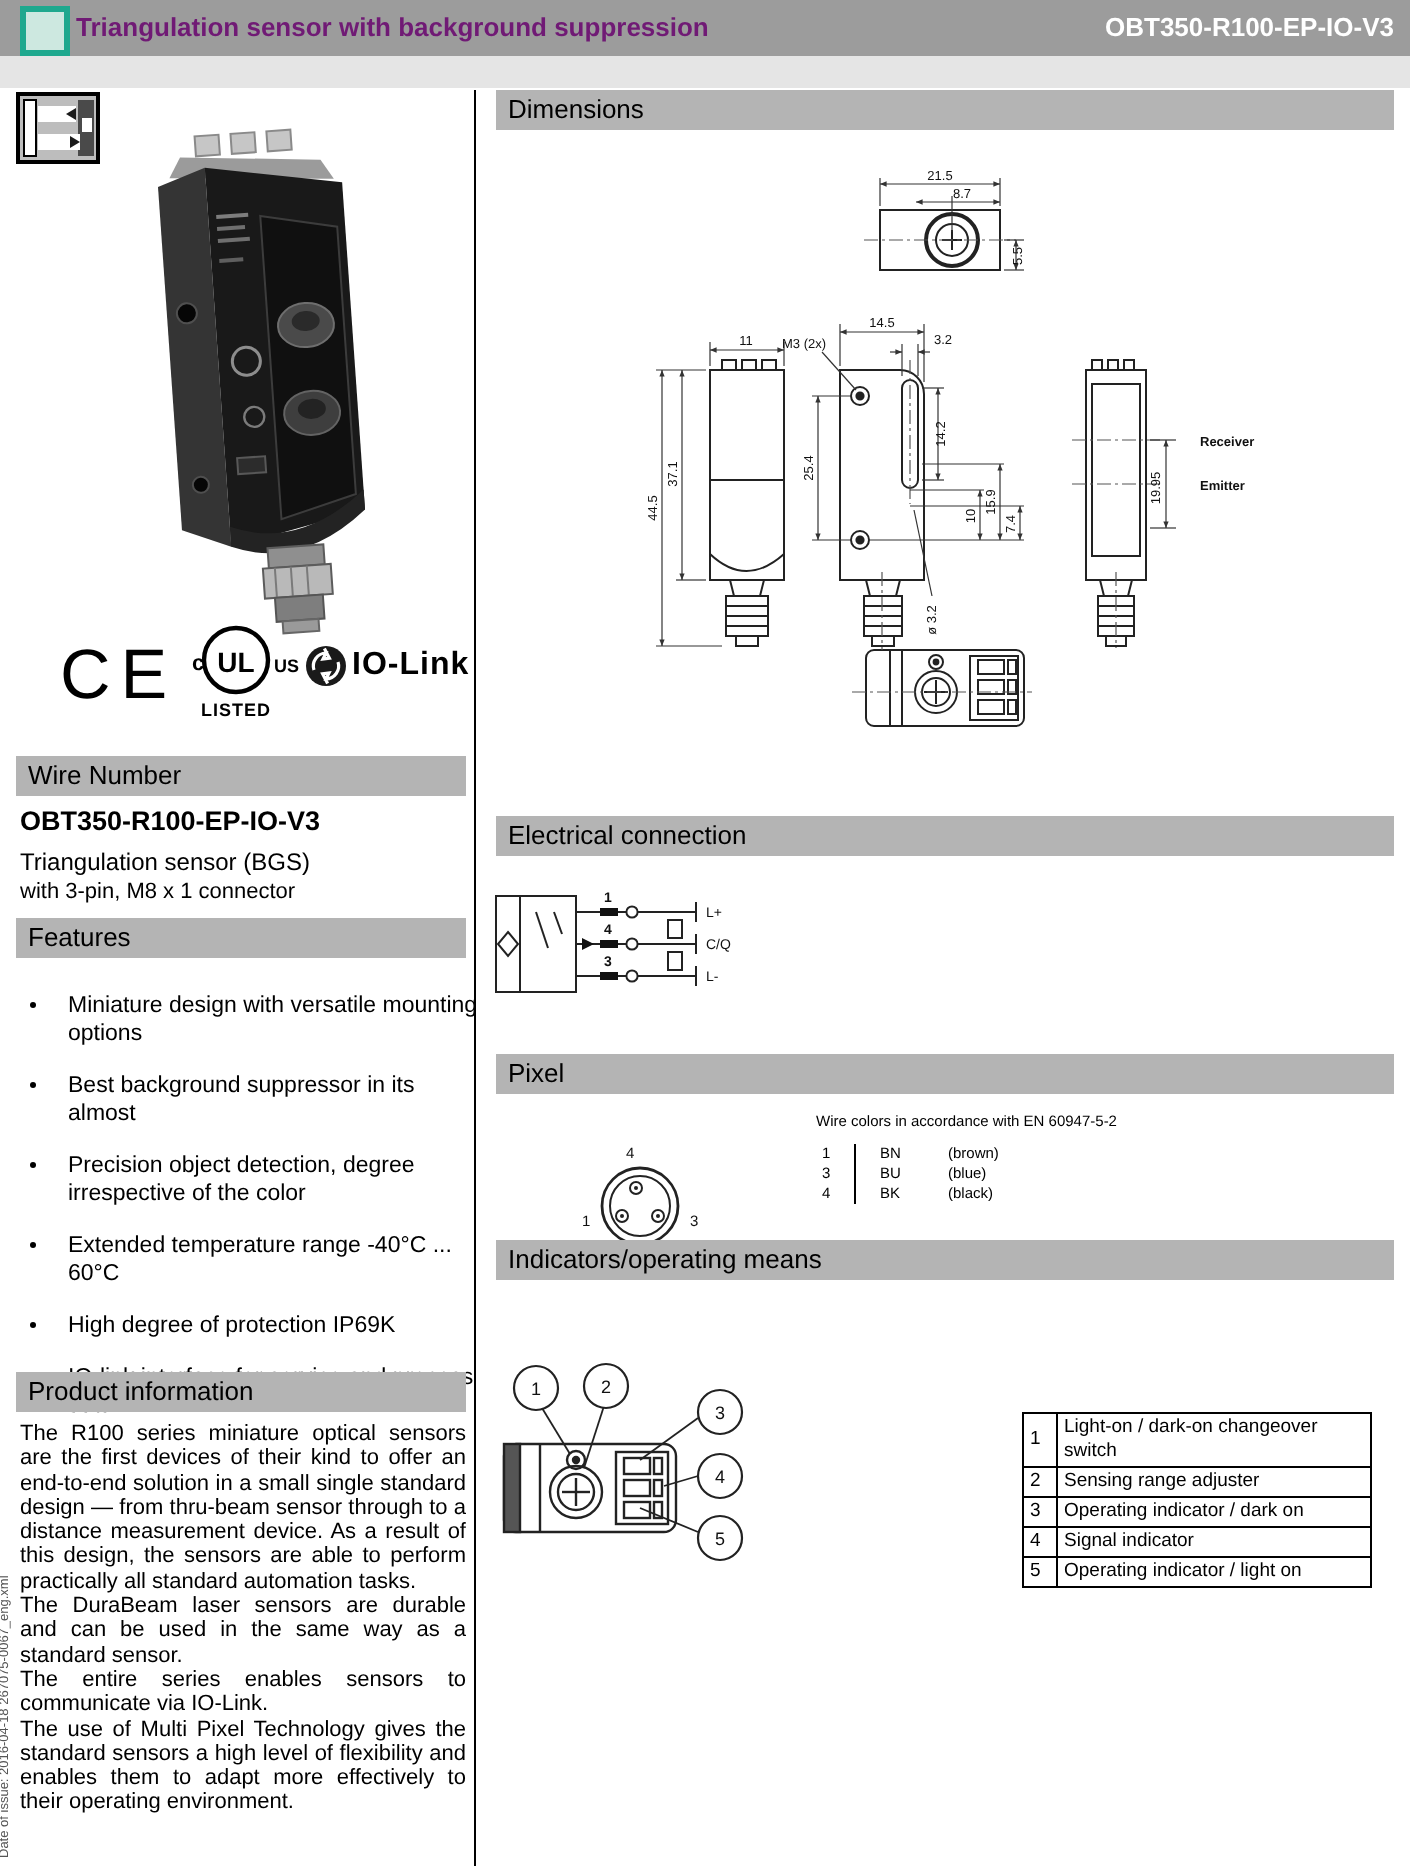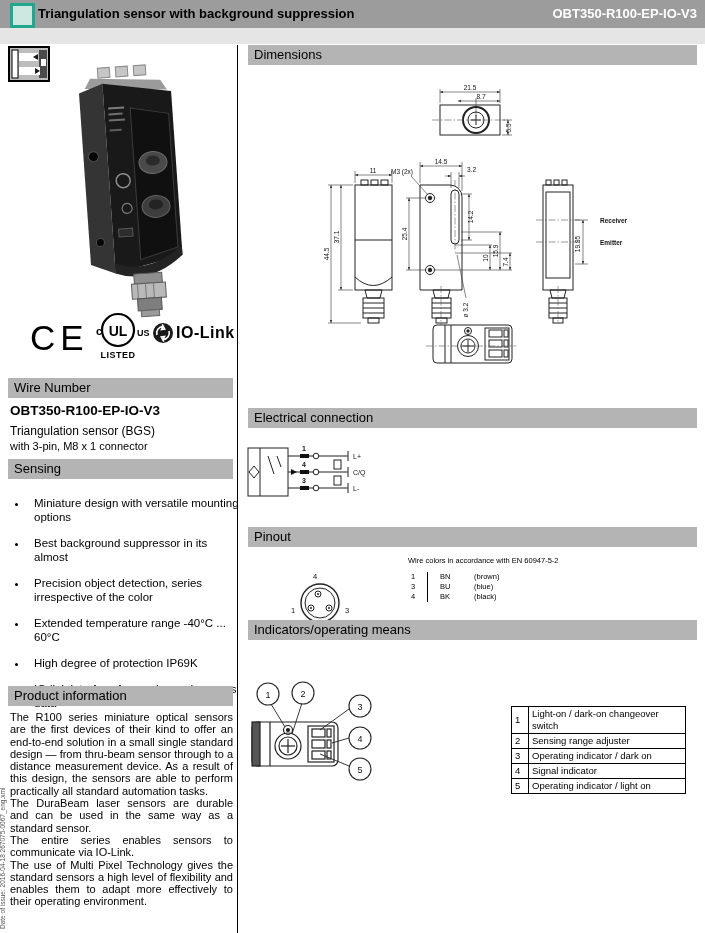--- a/index.html
+++ b/index.html
@@ -2,21 +2,21 @@
 <html><head>
 <meta charset="utf-8">
 <style>
   html,body{margin:0;padding:0;background:#fff;}
   .page{position:relative;width:705px;height:933px;background:#fff;overflow:hidden;
         font-family:"Liberation Sans",sans-serif;color:#000;}
   .abs{position:absolute;}
   
   .hdr{left:0;top:0;width:705px;height:28px;background:#9c9c9c;}
   .hdr-sq{left:10px;top:3px;width:19px;height:19px;background:#cde8e0;border:3px solid #1fa88e;}
-  .hdr-title{left:38px;top:0;height:22px;line-height:28px;font-size:13px;font-weight:bold;color:#000000;}
+  .hdr-title{left:38px;top:0;height:22px;line-height:28px;font-size:13px;font-weight:bold;color:#701a75;}
   .hdr-model{right:8px;top:0;height:28px;line-height:28px;font-size:13px;font-weight:bold;color:#fff;}
   .substrip{left:0;top:28px;width:705px;height:16px;background:#e5e5e5;}
   .vdivider{left:237px;top:45px;width:1px;height:888px;background:#000;}
   
   .secbar{background:#b4b4b4;height:20px;line-height:20px;font-size:13px;font-weight:normal;
           padding-left:6px;box-sizing:border-box;}
   .secbar-l{left:8px;width:225px;}
   .secbar-r{left:248px;width:449px;}
   
   .model-val{left:10px;top:403px;font-size:13.5px;font-weight:bold;}
@@ -115,25 +115,25 @@
     <path d="M5,13 A6.5,6.5 0 0 1 11,4.5 l-1.5,3 3.2,-0.4 -2.5,-4.8" fill="none" stroke="#fff" stroke-width="1.6"></path>
     <path d="M17,9 A6.5,6.5 0 0 1 11,17.5 l1.5,-3 -3.2,0.4 2.5,4.8" fill="none" stroke="#fff" stroke-width="1.6"></path>
   </svg>
   <div class="abs iolink-txt">IO-Link</div>
 
   <div class="abs secbar secbar-l" style="top:378px;">Wire Number</div>
   <div class="abs model-val">OBT350-R100-EP-IO-V3</div>
   <div class="abs model-sub">Triangulation sensor (BGS)</div>
   <div class="abs model-conn">with 3-pin, M8 x 1 connector</div>
 
-  <div class="abs secbar secbar-l" style="top:459px;">Sensing</div>
+  <div class="abs secbar secbar-l" style="top:459px;">Features</div>
   <ul class="abs featlist">
     <li>Miniature design with versatile mounting options</li>
     <li>Best background suppressor in its almost</li>
-    <li>Precision object detection, series irrespective of the color</li>
+    <li>Precision object detection, degree irrespective of the color</li>
     <li>Extended temperature range -40°C ... 60°C</li>
     <li>High degree of protection IP69K</li>
     <li>IO-link interface for service and process data</li>
   </ul>
 
   <div class="abs secbar secbar-l" style="top:686px;">Product information</div>
   <div class="abs prodinfo">
     <p>The R100 series miniature optical sensors are the first devices of their kind to offer an end-to-end solution in a small single standard design — from thru-beam sensor through to a distance measurement device. As a result of this design, the sensors are able to perform practically all standard automation tasks.</p>
     <p>The DuraBeam laser sensors are durable and can be used in the same way as a standard sensor.</p>
     <p>The entire series enables sensors to communicate via IO-Link.</p>
@@ -322,21 +322,21 @@
       <text x="58" y="31" text-anchor="middle">4</text>
       <text x="58" y="47" text-anchor="middle">3</text>
     </g>
     <g font-size="7" fill="#111">
       <text x="107" y="22.5">L+</text>
       <text x="107" y="38.5">C/Q</text>
       <text x="107" y="54.5">L-</text>
     </g>
   </svg>
 
-  <div class="abs secbar secbar-r" style="top:527px;">Pinout</div>
+  <div class="abs secbar secbar-r" style="top:527px;">Pixel</div>
 
   <svg class="abs" style="left:285px;top:570px;" width="70" height="62" viewBox="0 0 70 62">
     <circle cx="35" cy="33" r="19" fill="none" stroke="#222" stroke-width="1.4"></circle>
     <circle cx="35" cy="33" r="15" fill="none" stroke="#222" stroke-width="1"></circle>
     <circle cx="33" cy="24" r="3" fill="none" stroke="#222"></circle>
       <circle cx="33" cy="24" r="1" fill="#222"></circle>
     <circle cx="26" cy="38" r="3" fill="none" stroke="#222"></circle>
       <circle cx="26" cy="38" r="1" fill="#222"></circle>
     <circle cx="44" cy="38" r="3" fill="none" stroke="#222"></circle>
       <circle cx="44" cy="38" r="1" fill="#222"></circle>

